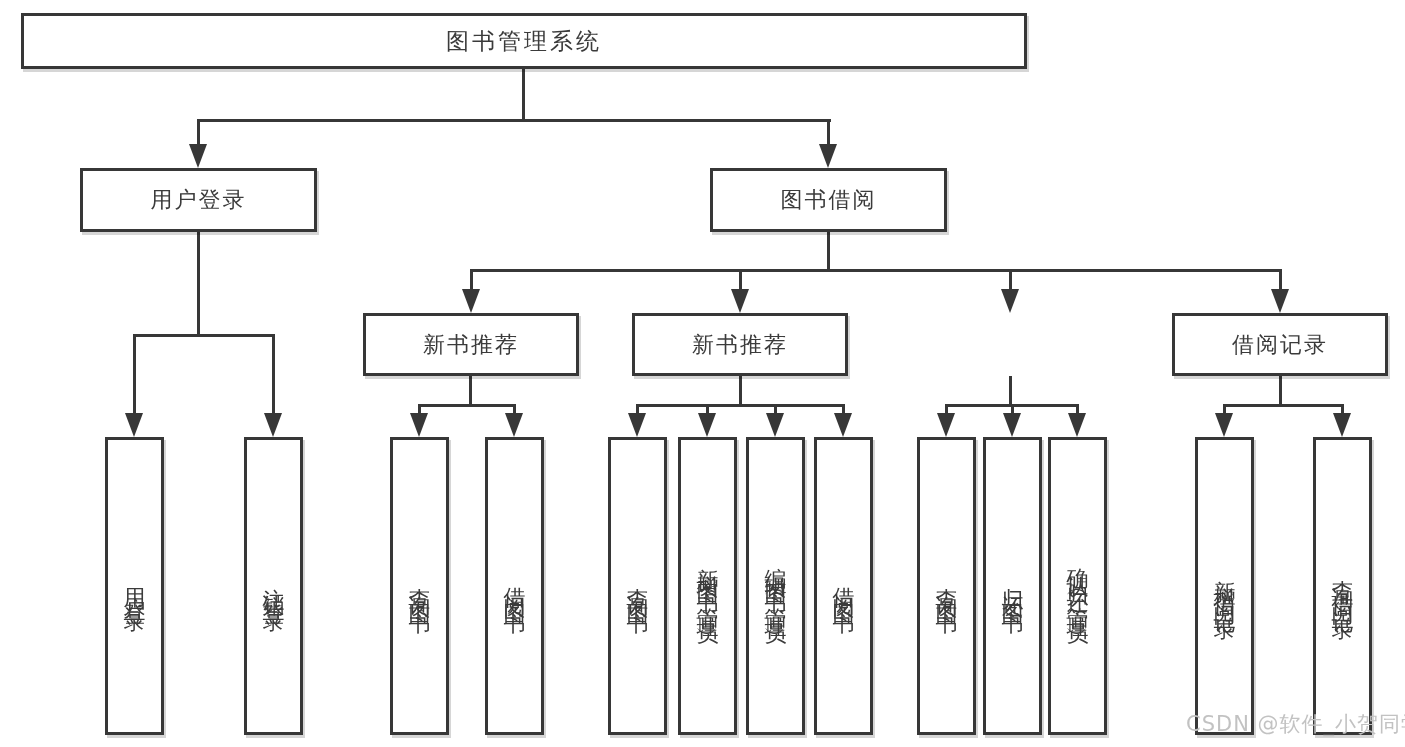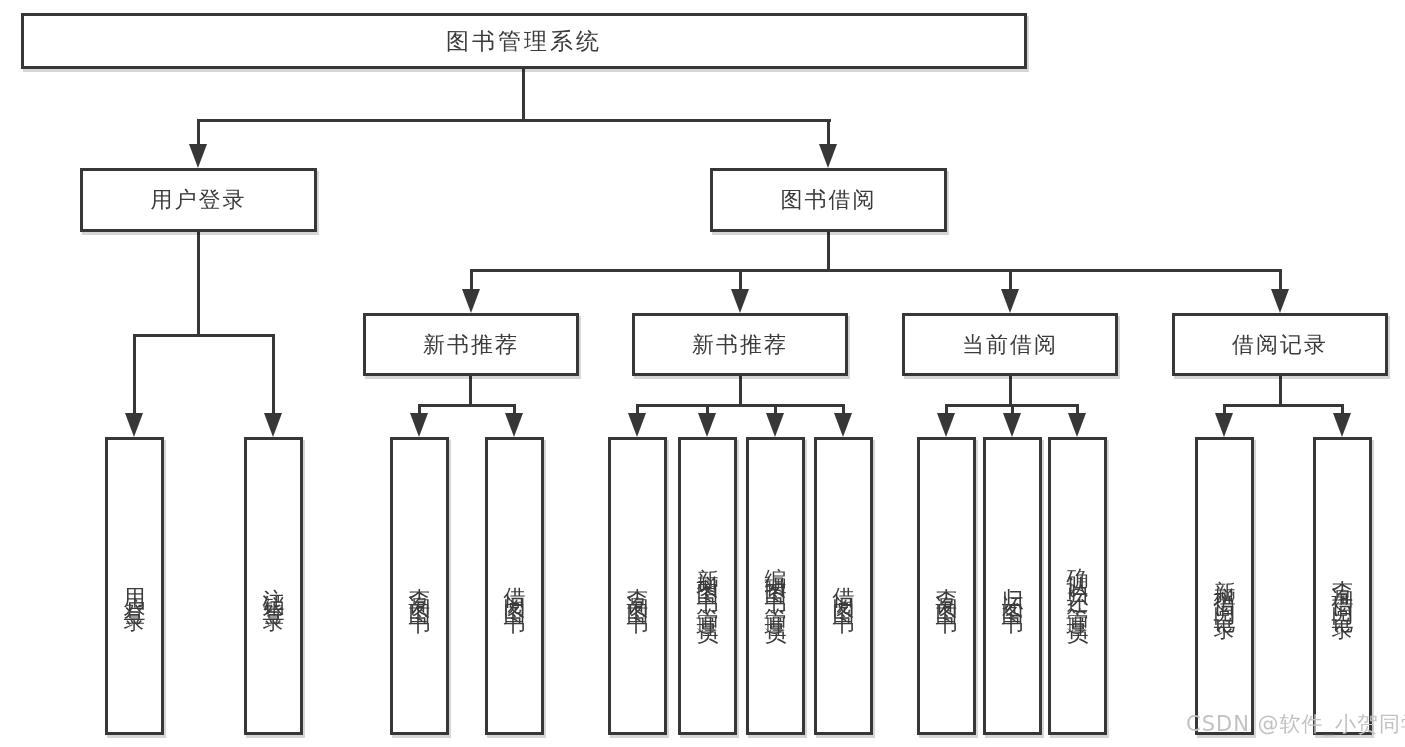--- a/index.html
+++ b/index.html
@@ -109,23 +109,20 @@
   <div class="box hbox" style="left:710px;top:168px;width:237px;height:64px;">
     <span>图书借阅</span>
   </div>
 
   <div class="box hbox" style="left:363px;top:313px;width:216px;height:63px;">
     <span>新书推荐</span>
   </div>
   <div class="box hbox" style="left:632px;top:313px;width:216px;height:63px;">
     <span>新书推荐</span>
   </div>
-  <div class="box hbox" style="left:902px;top:313px;width:216px;height:63px;">
-    <span>当前借阅</span>
-  </div>
   <div class="box hbox" style="left:1172px;top:313px;width:216px;height:63px;">
     <span>借阅记录</span>
   </div>
 
   <div class="box" style="left:105px;top:437px;width:59px;height:298px;">
     <span class="vtext">用户登录</span>
   </div>
   <div class="box" style="left:244px;top:437px;width:59px;height:298px;">
     <span class="vtext">注销登录</span>
   </div>

